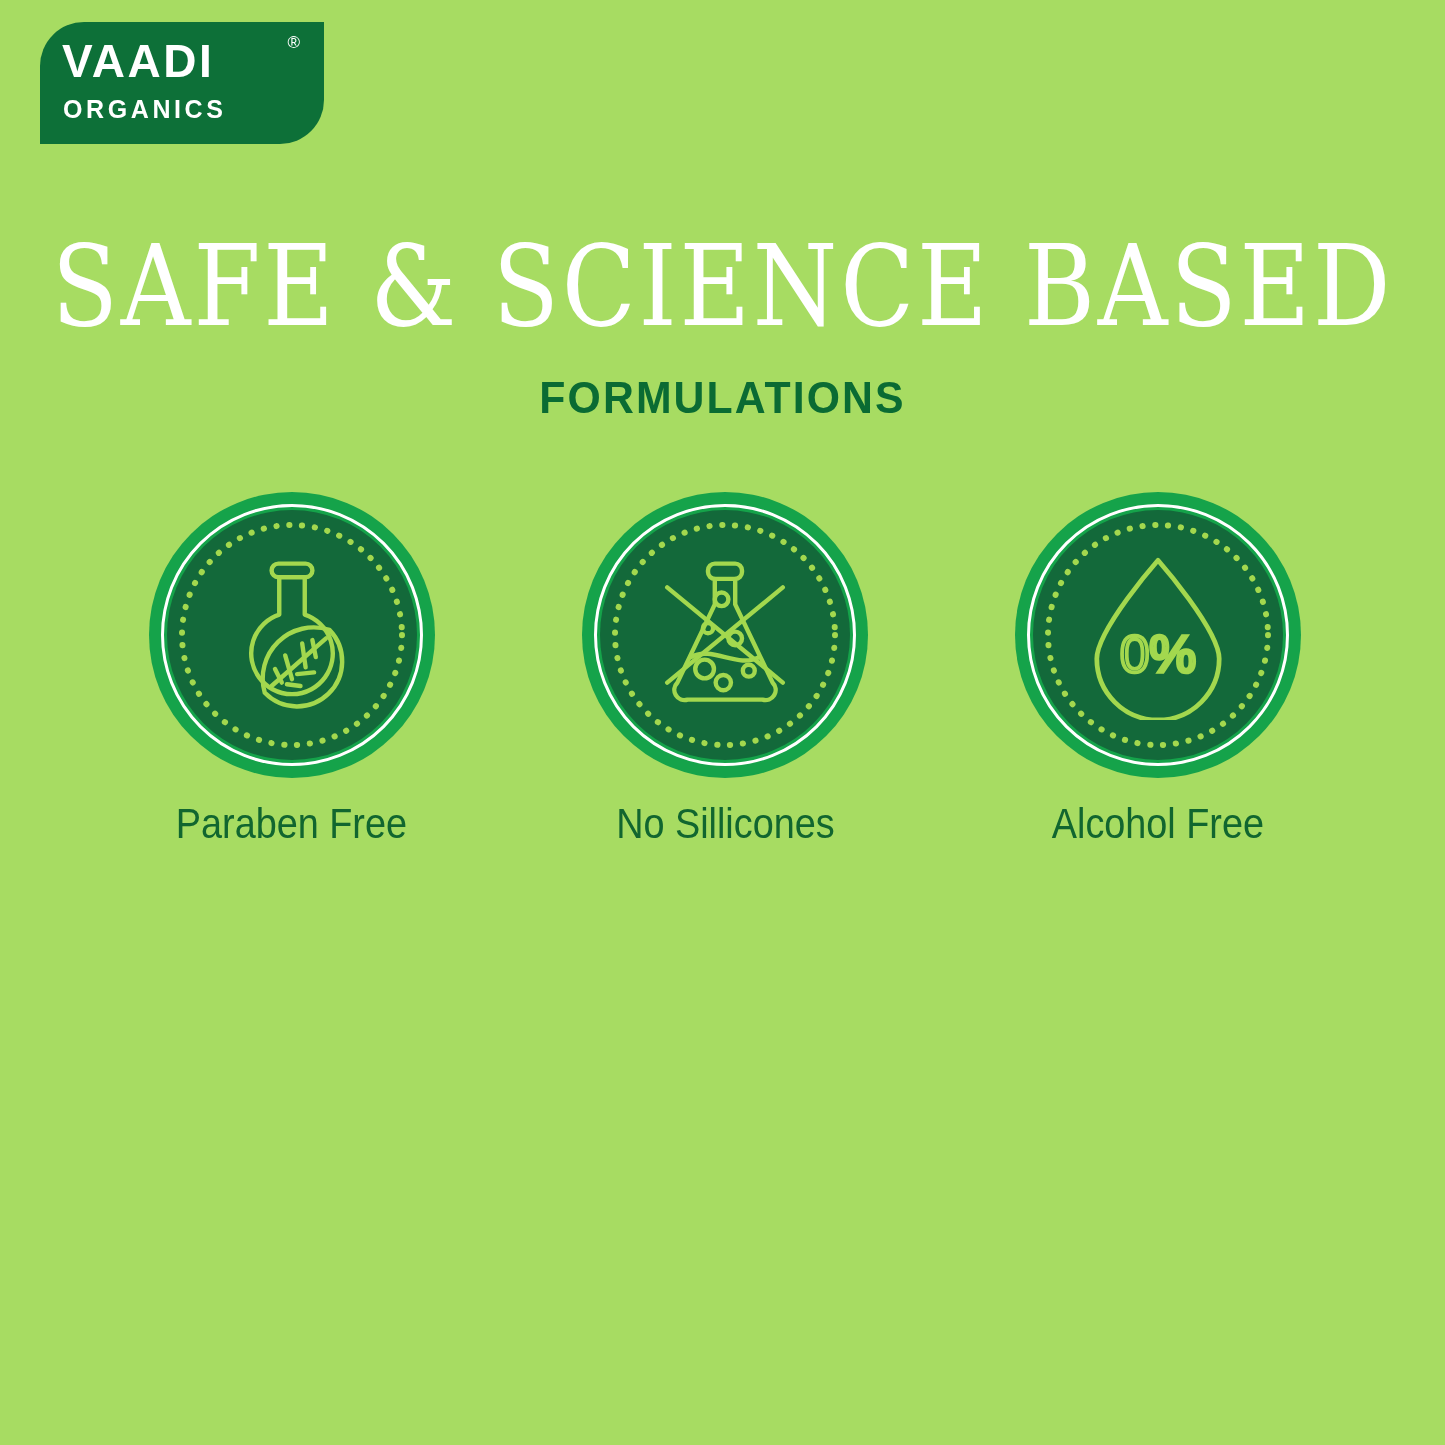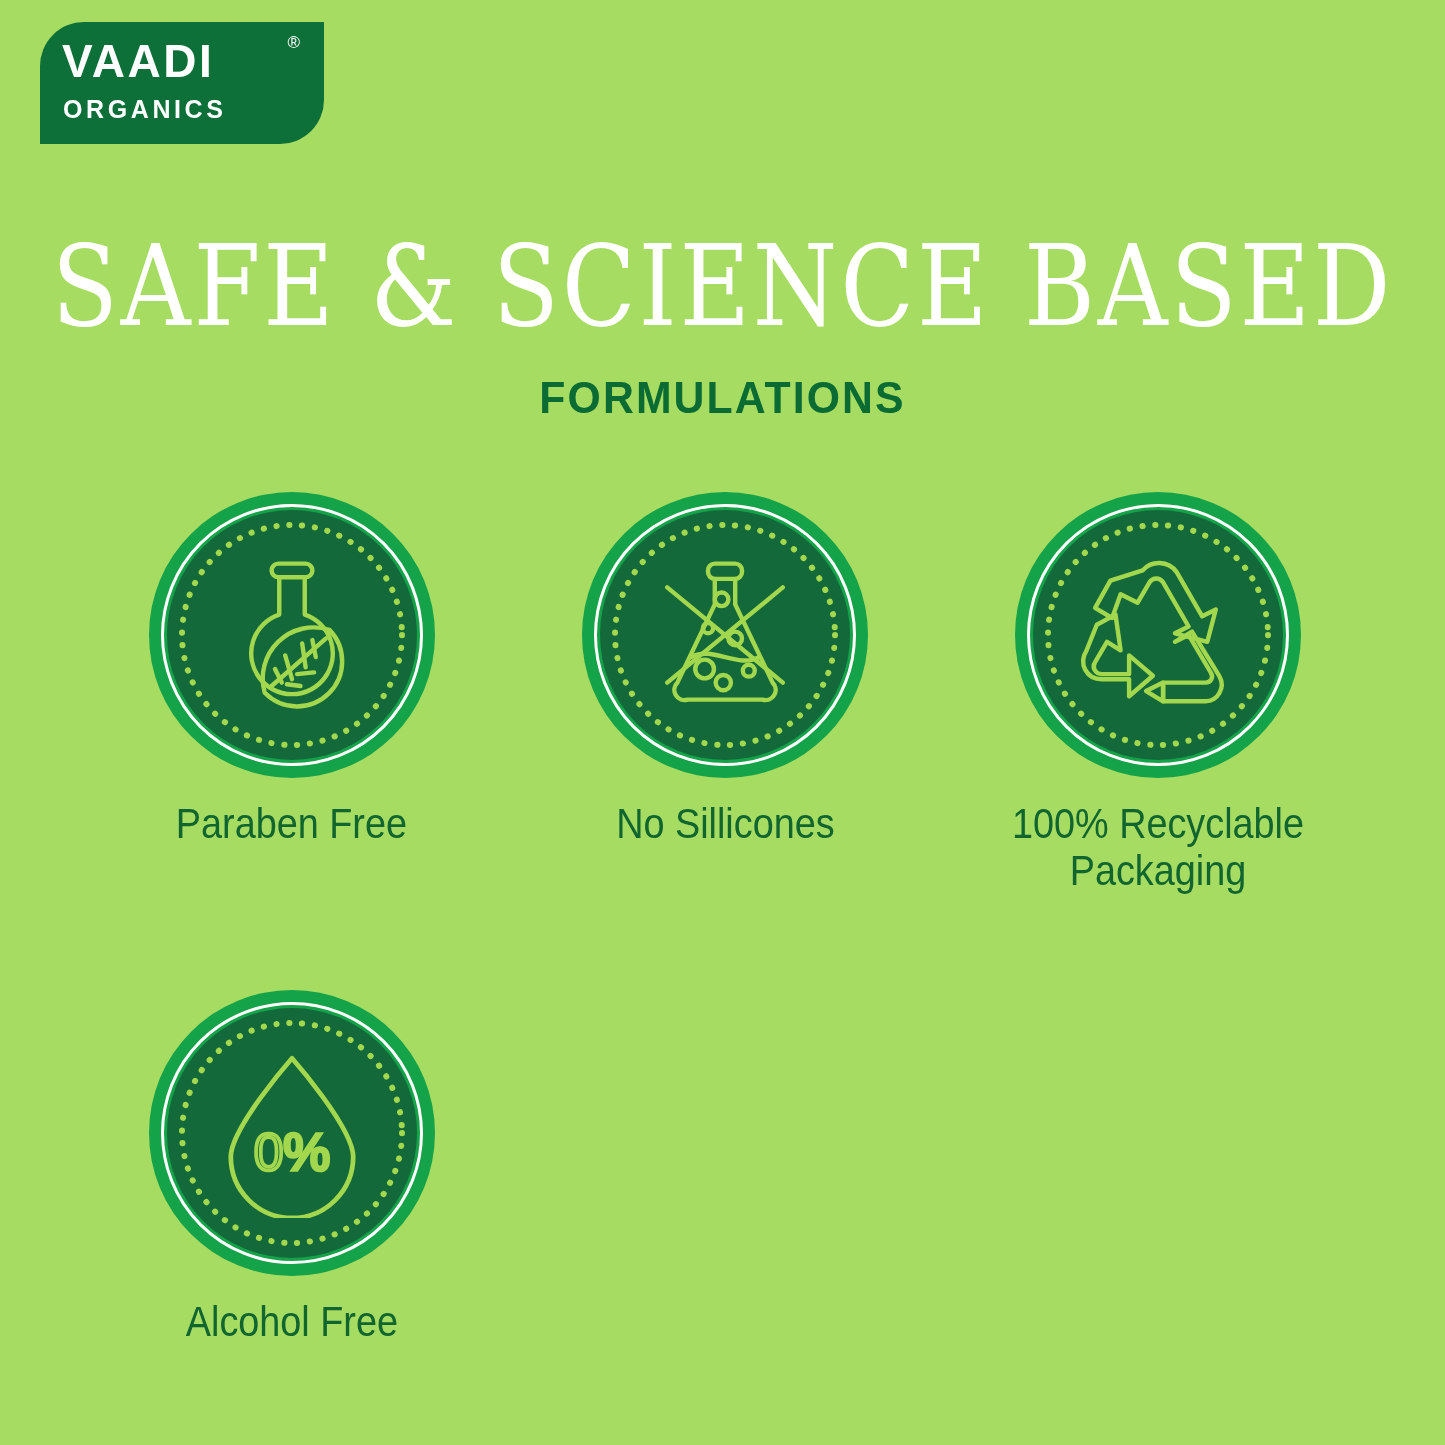--- a/index.html
+++ b/index.html
@@ -189,49 +189,31 @@
           <circle cx="49" cy="78" r="4.5"></circle>
           <circle cx="64" cy="71" r="3.5"></circle>
           <path d="M16,22 L84,78"></path>
           <path d="M84,22 L16,78"></path>
         </g>
       </svg>
     </div>
     <div class="badge-label">No Sillicones</div>
   </div>
 
+
+
+
   <div class="badge-cell">
     <div class="badge-disc">
       <div class="ring-white"></div>
       <div class="inner-fill"></div>
       <svg class="dots" viewBox="0 0 100 100">
         <circle cx="50" cy="50" r="44" fill="none" stroke="#a3d84e" stroke-width="2.4" stroke-linecap="round" stroke-dasharray="0.1 5.05"></circle>
       </svg>
       <svg class="badge-icon" viewBox="0 0 100 100">
-        <g fill="none" stroke="#a3d84e" stroke-width="2.6" stroke-linecap="round" stroke-linejoin="round">
-          <path d="M41,12 C46,6 56,6 61,13 L76,39 L84,35 L79,54 L60,49 L68,45 L53,19 C51,16 47,16 45,19 L38,31 L28,26 L23,40 L13,34 L22,18 Z"></path>
-          <path d="M14,44 L25,38 L28,59 L20,54 L13,66 C11,69 13,73 17,73 L33,73 L33,62 L47,74 L33,86 L33,76 L17,76 C8,76 3,67 8,59 Z"></path>
-          <path d="M60,54 L70,48 L86,74 C90,81 85,89 78,89 L53,89 L53,78 L78,78 C81,78 83,75 81,72 L68,50 Z"></path>
-          <path d="M53,89 L53,78 L43,83 Z"></path>
-        </g>
-      </svg>
-    </div>
-    <div class="badge-label">100% Recyclable Packaging</div>
-  </div>
-
-
-
-  <div class="badge-cell">
-    <div class="badge-disc">
-      <div class="ring-white"></div>
-      <div class="inner-fill"></div>
-      <svg class="dots" viewBox="0 0 100 100">
-        <circle cx="50" cy="50" r="44" fill="none" stroke="#a3d84e" stroke-width="2.4" stroke-linecap="round" stroke-dasharray="0.1 5.05"></circle>
-      </svg>
-      <svg class="badge-icon" viewBox="0 0 100 100">
         <g fill="none" stroke="#a3d84e" stroke-width="2.8" stroke-linecap="round" stroke-linejoin="round">
           <path d="M50,6 C50,6 86,47 86,64 A36 36 0 0 1 14,64 C14,47 50,6 50,6 Z"></path>
         </g>
         <text x="50" y="72" text-anchor="middle" font-family="'Liberation Sans', sans-serif" font-size="31" fill="none" stroke="#a3d84e" stroke-width="2.2">0%</text>
       </svg>
     </div>
     <div class="badge-label">Alcohol Free</div>
   </div>
 
 </div>

